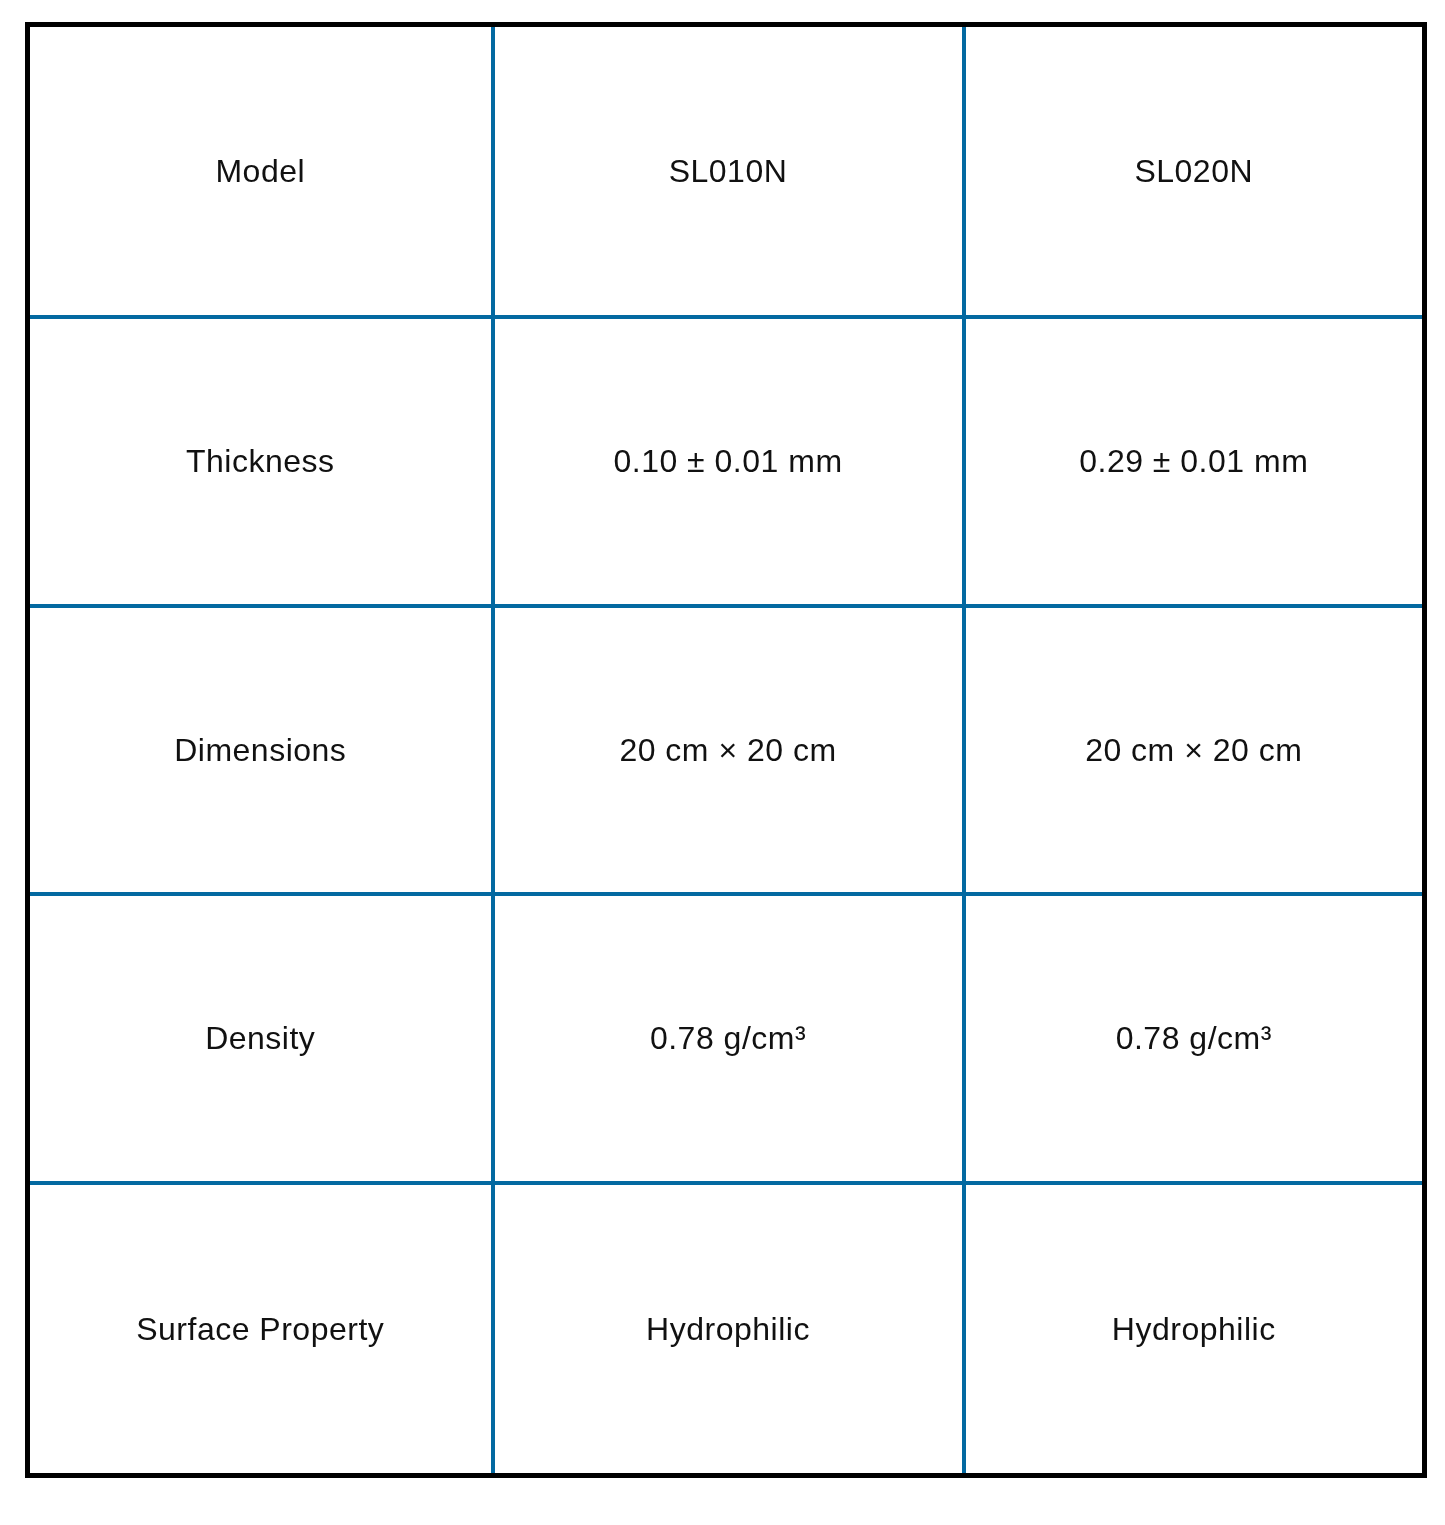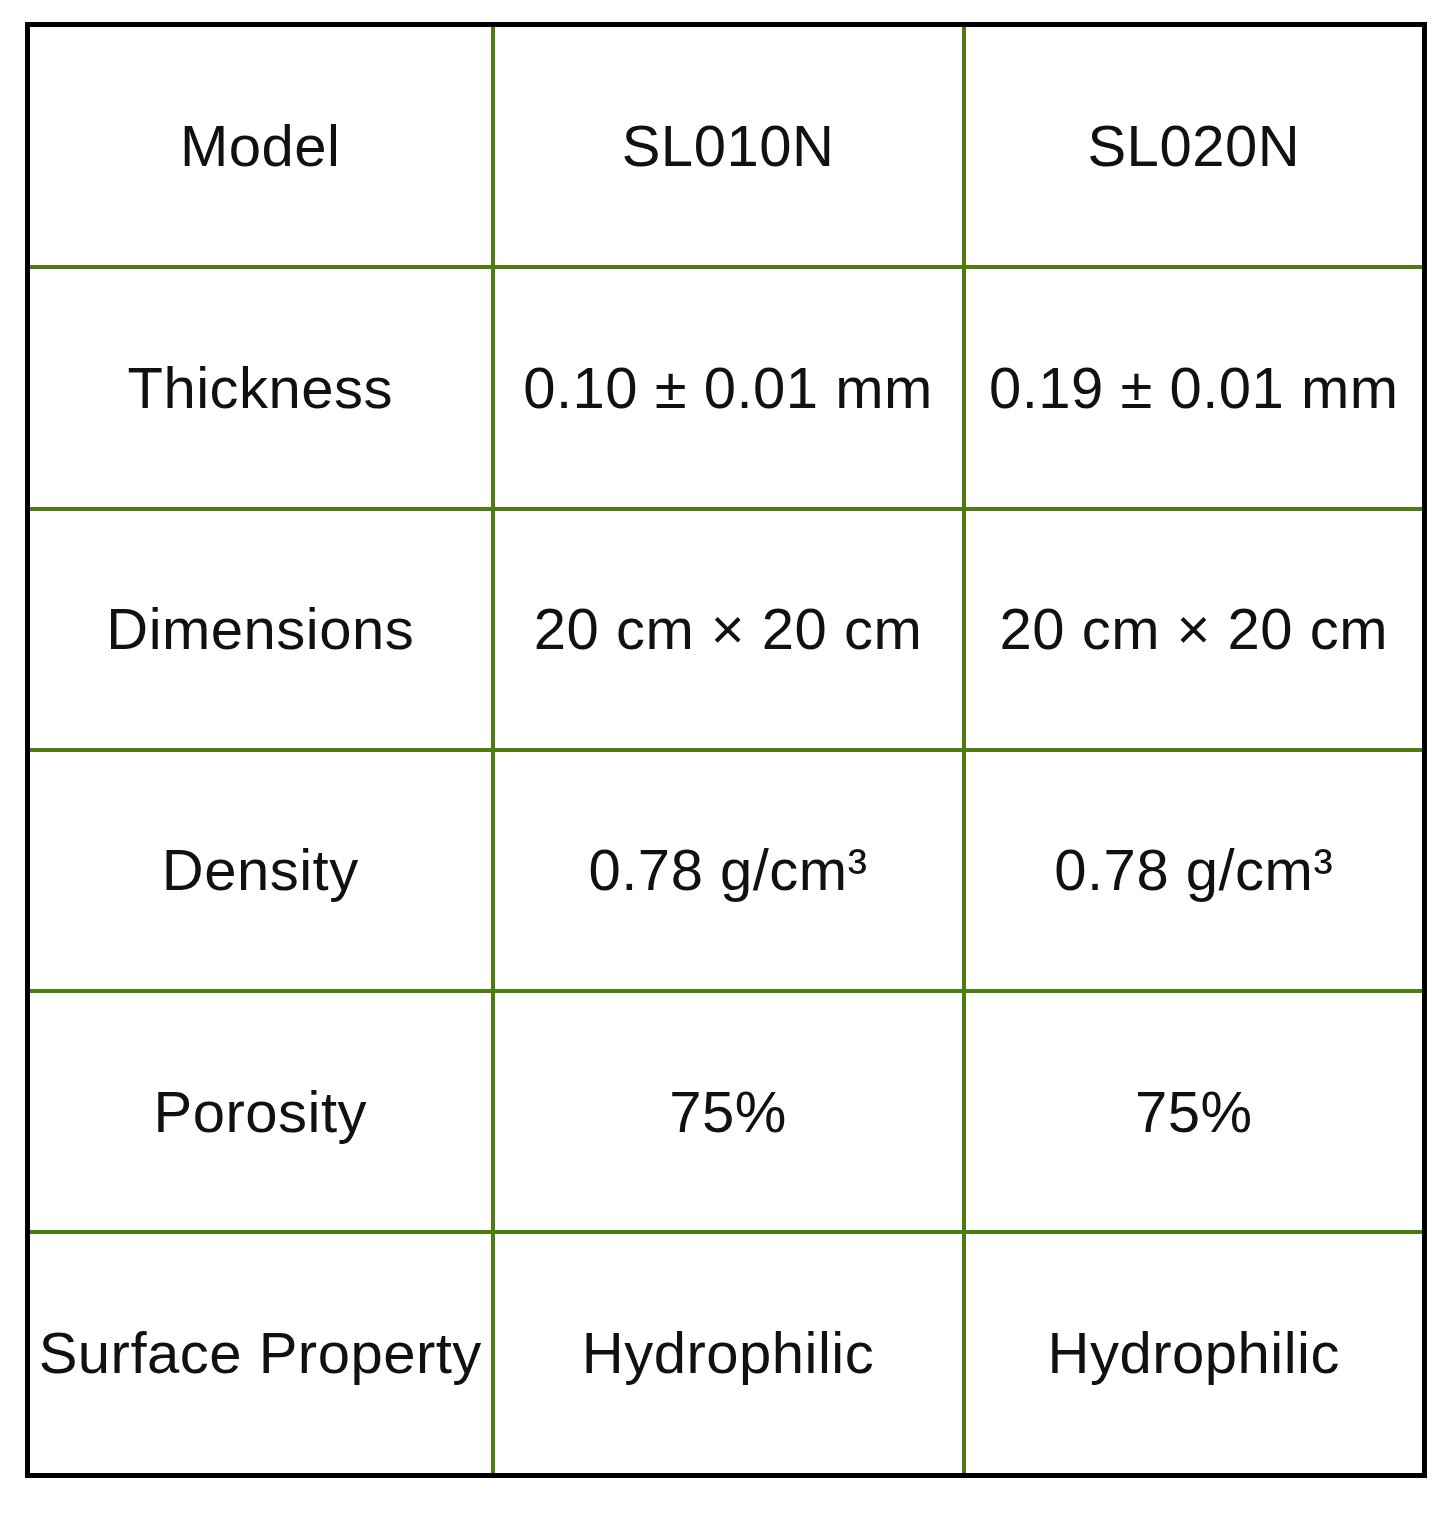--- a/index.html
+++ b/index.html
@@ -21,24 +21,24 @@
   }
   table.spec-table {
     border-collapse: collapse;
     table-layout: fixed;
     width: 1397px;
     height: 1456px;
     background: #ffffff;
     border: 5px solid #000000;
   }
   table.spec-table td {
-    border: 4px solid #4d7c0f;
+    border: 4px solid #0369a1;
     text-align: center;
     vertical-align: middle;
-    font-size: 58px;
+    font-size: 32px;
     line-height: 1.15;
     padding: 0 8px;
     color: #111111;
     letter-spacing: 0.5px;
     overflow: hidden;
     white-space: nowrap;
   }
   col.c1 { width: 465px; }
   col.c2 { width: 471px; }
   col.c3 { width: 461px; }
@@ -55,37 +55,32 @@
     </colgroup>
     <tbody>
       <tr>
         <td>Model</td>
         <td>SL010N</td>
         <td>SL020N</td>
       </tr>
       <tr>
         <td>Thickness</td>
         <td>0.10 ± 0.01 mm</td>
-        <td>0.19 ± 0.01 mm</td>
+        <td>0.29 ± 0.01 mm</td>
       </tr>
       <tr>
         <td>Dimensions</td>
         <td>20 cm × 20 cm</td>
         <td>20 cm × 20 cm</td>
       </tr>
       <tr>
         <td>Density</td>
         <td>0.78 g/cm³</td>
         <td>0.78 g/cm³</td>
       </tr>
       <tr>
-        <td>Porosity</td>
-        <td>75%</td>
-        <td>75%</td>
-      </tr>
-      <tr>
         <td>Surface Property</td>
         <td>Hydrophilic</td>
         <td>Hydrophilic</td>
       </tr>
     </tbody>
   </table>
 </div>
 
 </body></html>

